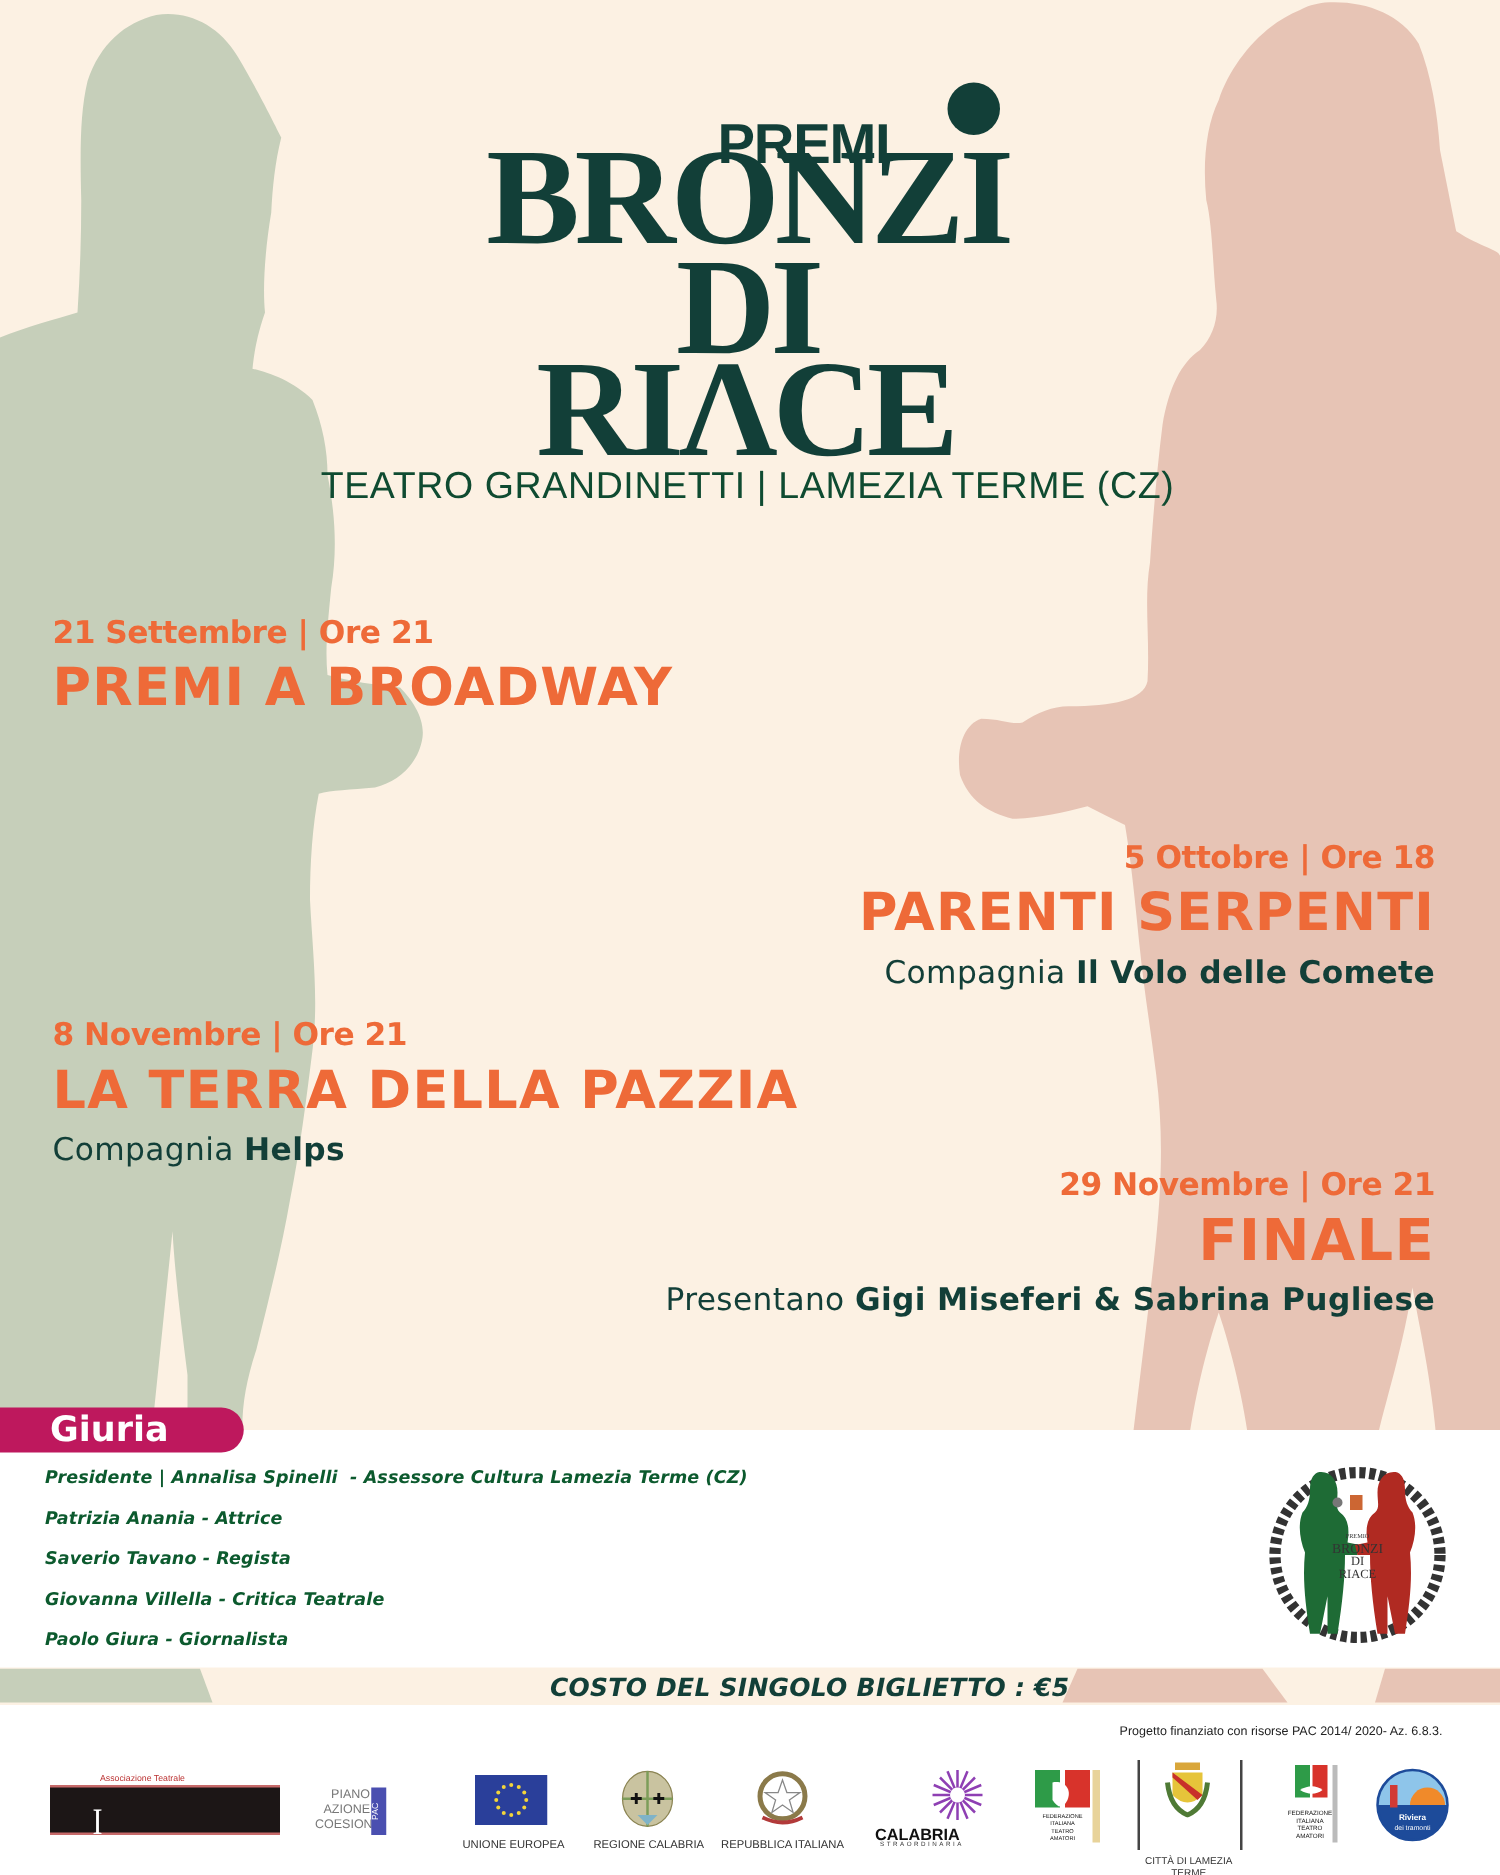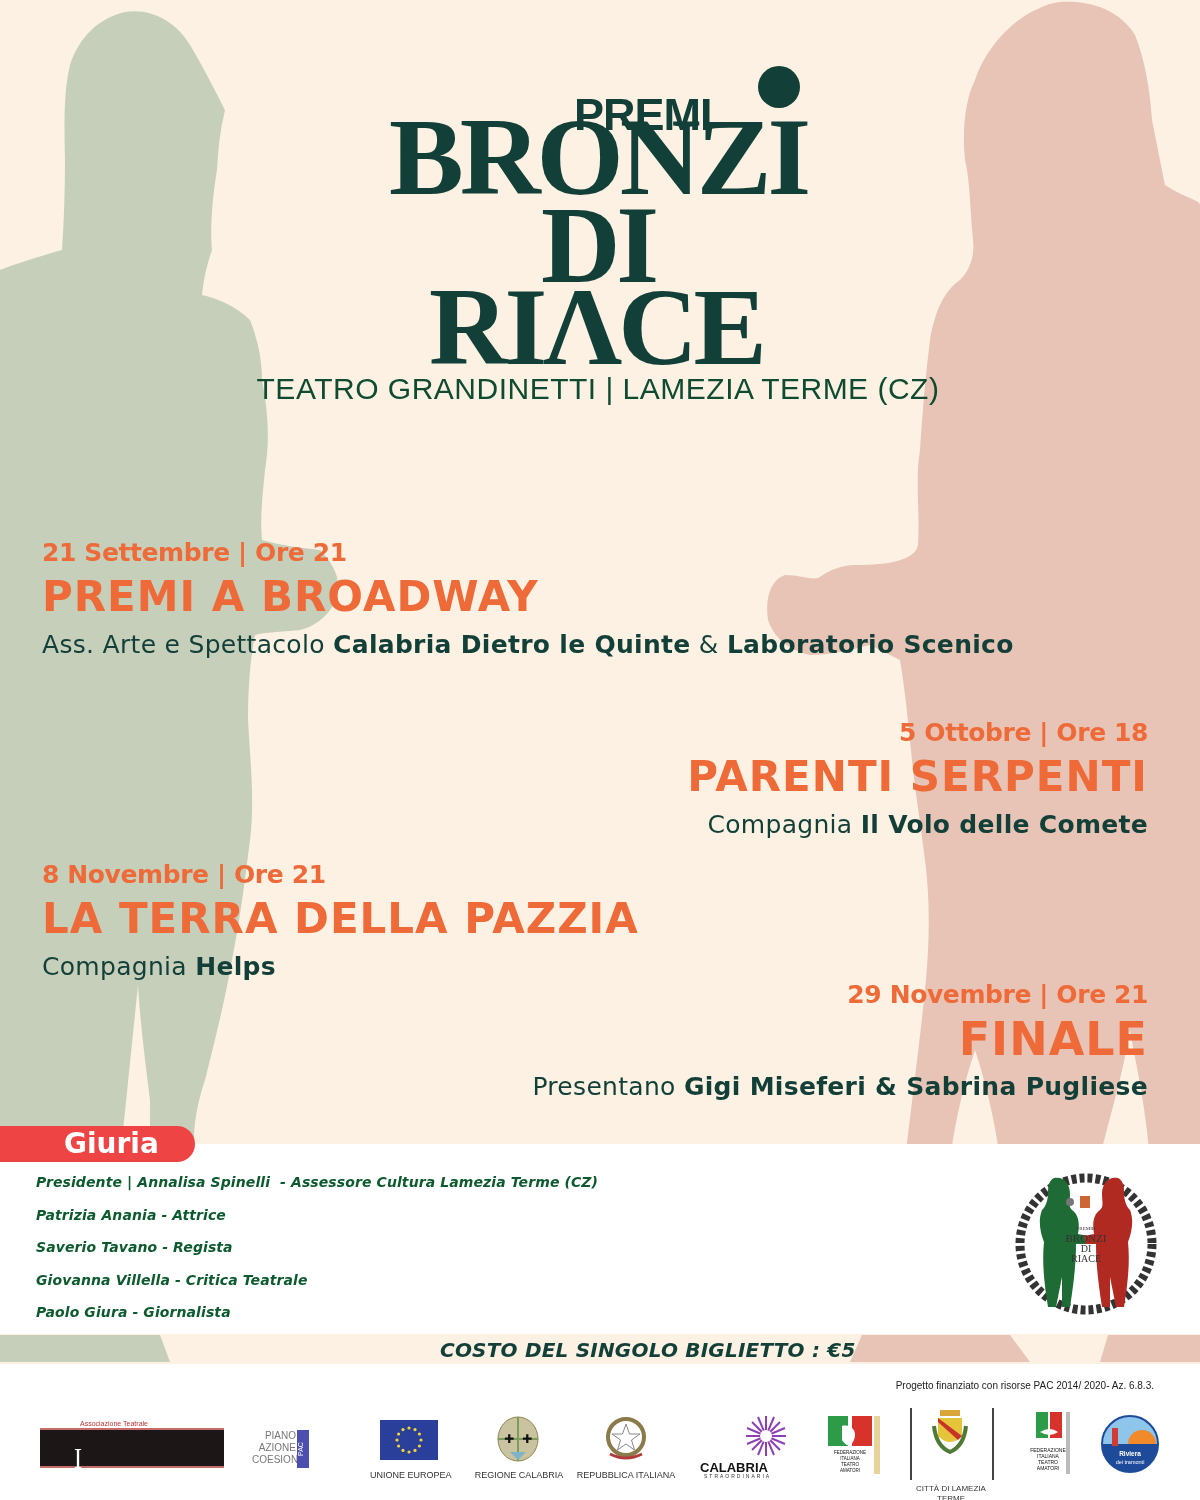--- a/index.html
+++ b/index.html
@@ -27,37 +27,37 @@
   }
   .t-bronzi { top: 44px; left: -2px; font-size: 110px; line-height: 110px; transform: scaleX(1.02); }
   .t-di { top: 132px; left: -2px; font-size: 110px; line-height: 110px; }
   .t-riace { top: 214px; left: -4px; font-size: 110px; line-height: 110px; }
   .venue {
     position: absolute; top: 314px; width: 1200px; text-align: center; left: -2px;
     font-family: "Liberation Sans", sans-serif; font-size: 30px; color: #0f4b31; letter-spacing: 0.5px;
   }
 
   
-  .event { position: absolute; font-family: "DejaVu Sans", sans-serif; margin-top: 47px; }
+  .event { position: absolute; font-family: "DejaVu Sans", sans-serif; }
   .event .date { font-size: 25px; font-weight: bold; color: #ee6a38; letter-spacing: -0.4px; line-height: 32px; }
   .event .show { font-size: 42px; font-weight: bold; color: #ee6a38; letter-spacing: 1px; line-height: 56px; }
   .event .company { font-size: 25px; color: #123f38; line-height: 40px; letter-spacing: 0.3px; }
   .event .company b { font-weight: bold; }
   .ev1 { left: 42px; top: 490px; width: 980px; }
   .ev2 { right: 52px; top: 670px; text-align: right; }
   .ev3 { left: 42px; top: 812px; }
   .ev4 { right: 52px; top: 932px; text-align: right; }
   .ev4 .show { font-size: 46px; }
 
   
   .jury-band { position: absolute; left: 0; top: 1144px; width: 1200px; height: 190px; background: #ffffff; }
   .jury-tab {
     position: absolute; left: 0; top: 1126px; width: 195px; height: 36px;
-    background: #ef4444; border-radius: 0 18px 18px 0;
-    color: #ffffff; font-weight: bold; font-size: 28px; line-height: 36px; padding-left: 64px;
+    background: #be185d; border-radius: 0 18px 18px 0;
+    color: #ffffff; font-weight: bold; font-size: 28px; line-height: 36px; padding-left: 40px;
   }
   .jury-list { position: absolute; left: 36px; top: 1166px; }
   .jury-list div {
     font-style: italic; font-weight: bold; font-size: 14px; color: #0c5a2e;
     line-height: 32.5px; letter-spacing: 0.1px; white-space: pre;
   }
   .badge { position: absolute; left: 1014px; top: 1172px; width: 144px; height: 144px; }
   .ticket {
     position: absolute; left: 440px; top: 1338px;
     font-style: italic; font-weight: bold; font-size: 20px; color: #123f38; letter-spacing: 0.2px;
@@ -94,21 +94,20 @@
   <div class="premio-dot"></div>
   <div class="title-line t-bronzi">BRONZI</div>
   <div class="title-line t-di">DI</div>
   <div class="title-line t-riace">RIΛCE</div>
   <div class="venue">TEATRO GRANDINETTI | LAMEZIA TERME (CZ)</div>
 </div>
 
 <div class="event ev1">
   <div class="date">21 Settembre | Ore 21</div>
   <div class="show">PREMI A BROADWAY</div>
-  <div class="company"><span>Ass. Arte e Spettacolo </span><b>Calabria Dietro le Quinte</b><span> &amp; </span><b>Laboratorio Scenico</b></div>
 </div>
 
 <div class="event ev2">
   <div class="date">5 Ottobre | Ore 18</div>
   <div class="show">PARENTI SERPENTI</div>
   <div class="company"><span>Compagnia </span><b>Il Volo delle Comete</b></div>
 </div>
 
 <div class="event ev3">
   <div class="date">8 Novembre | Ore 21</div>

